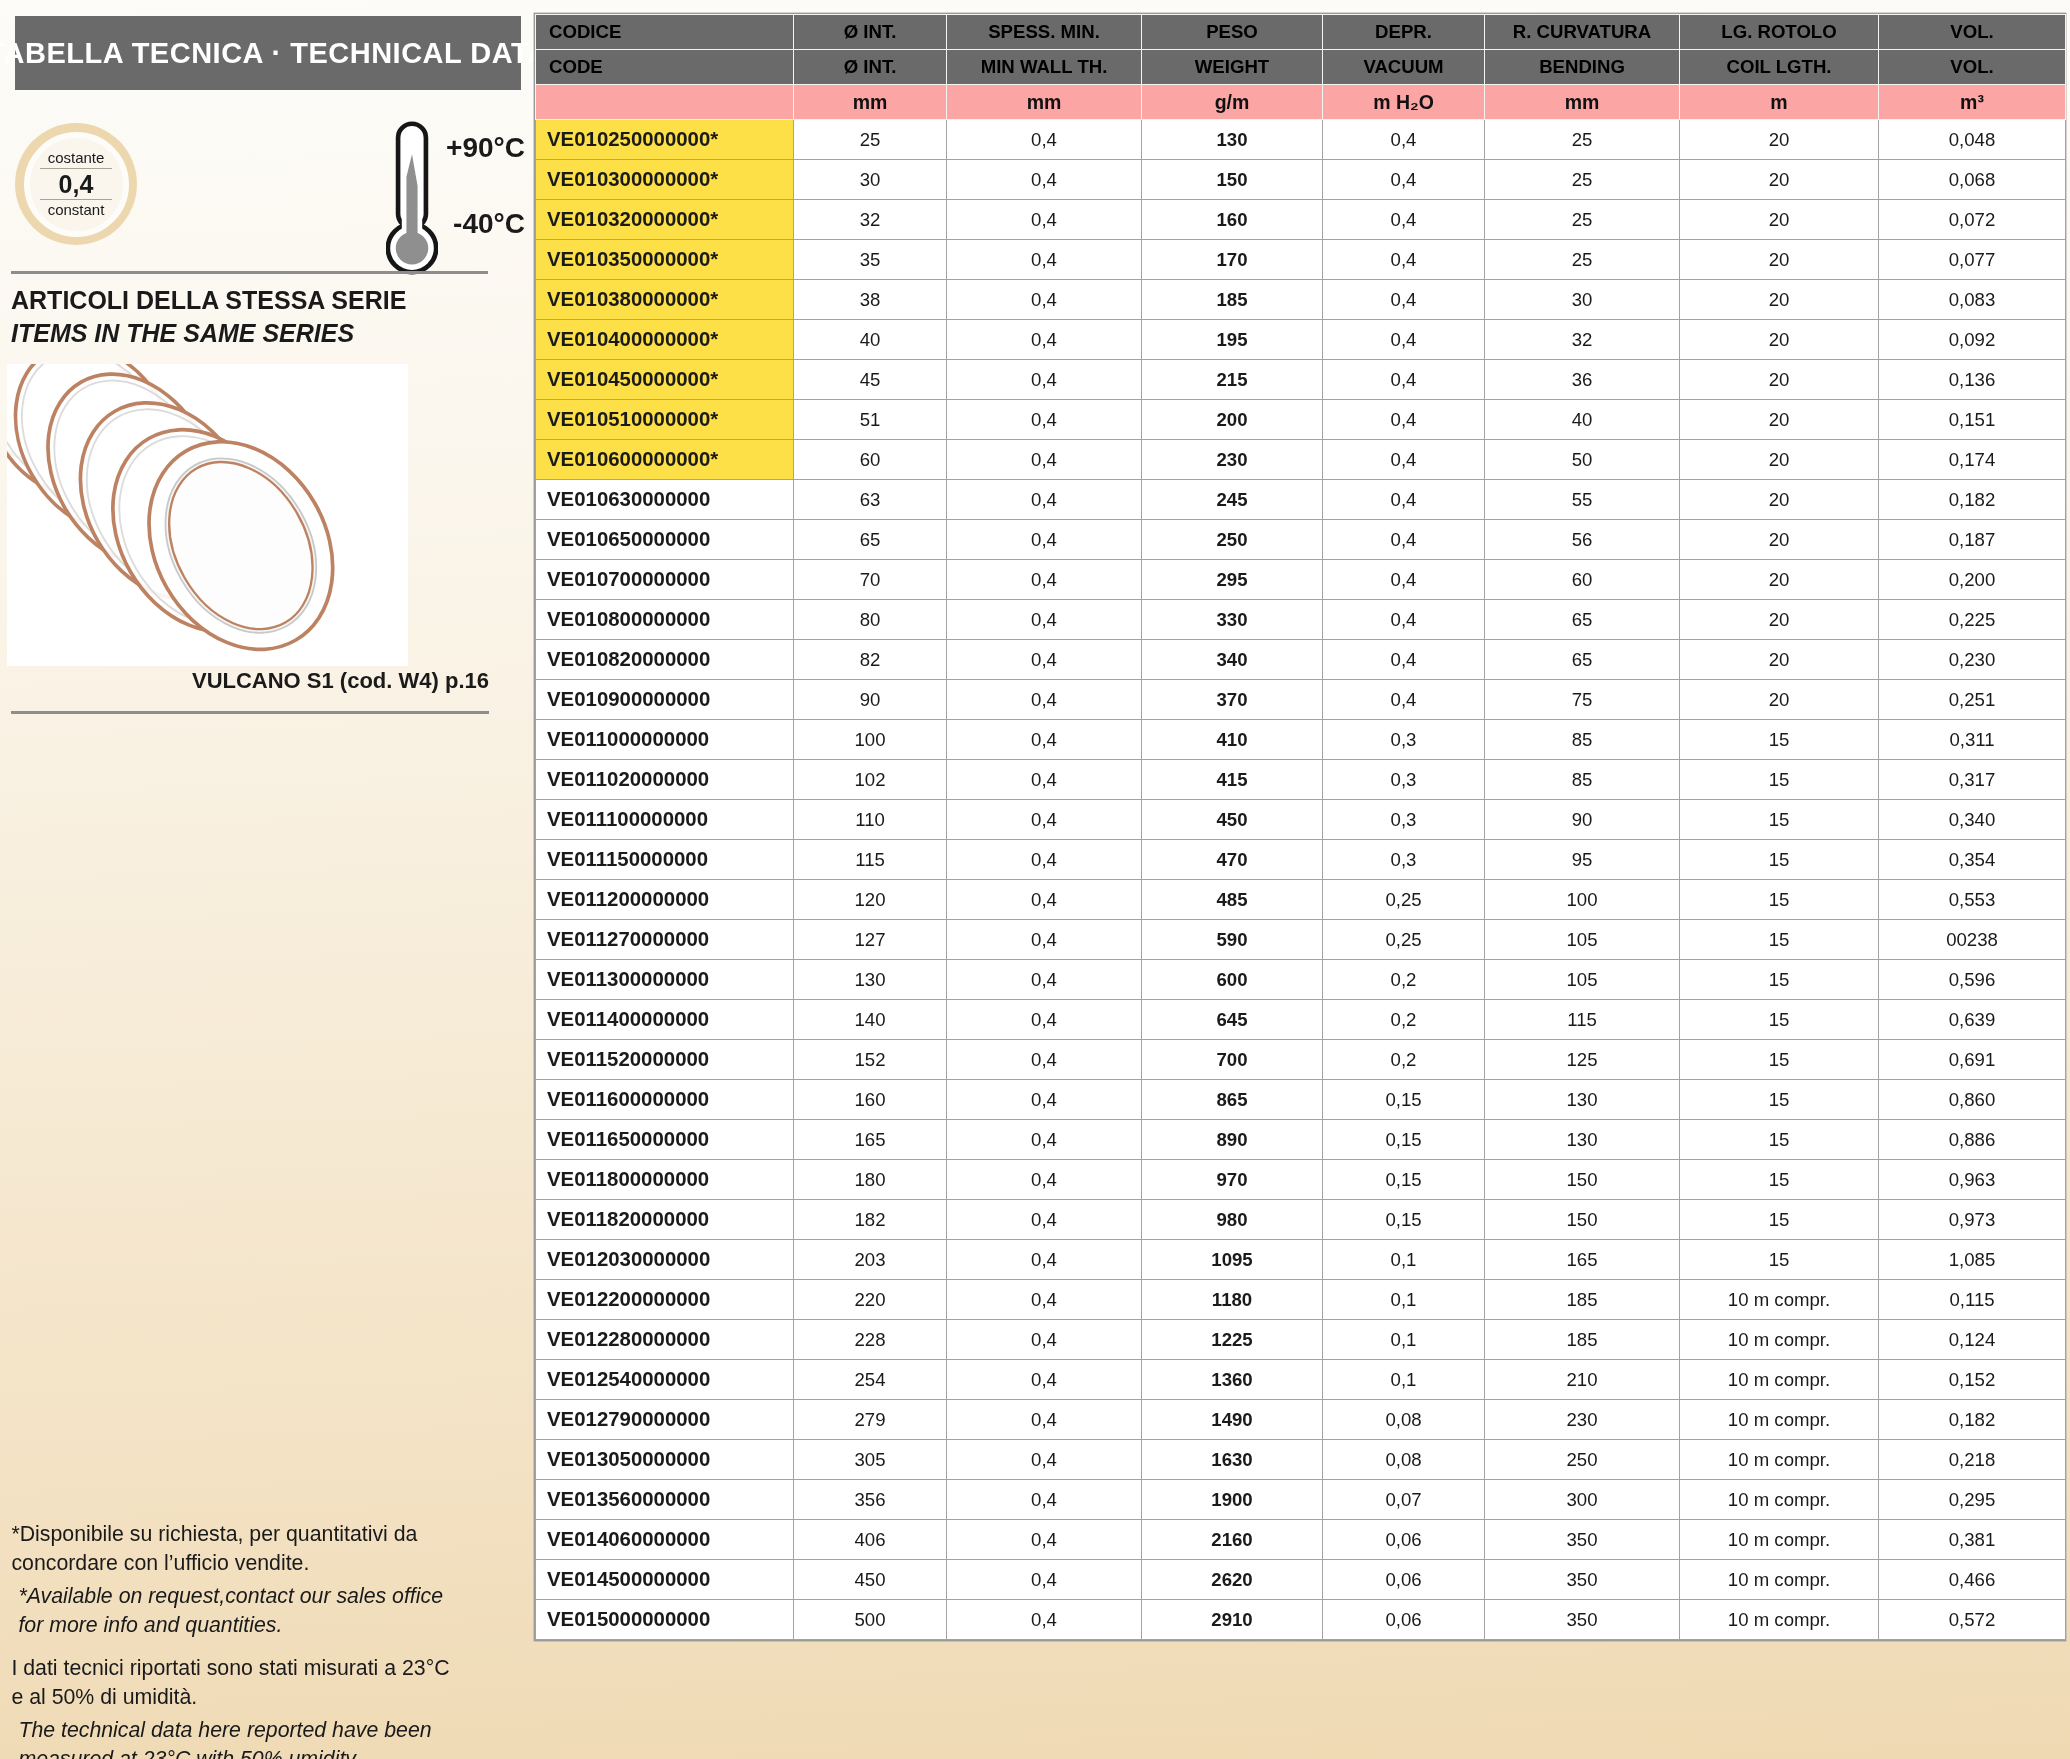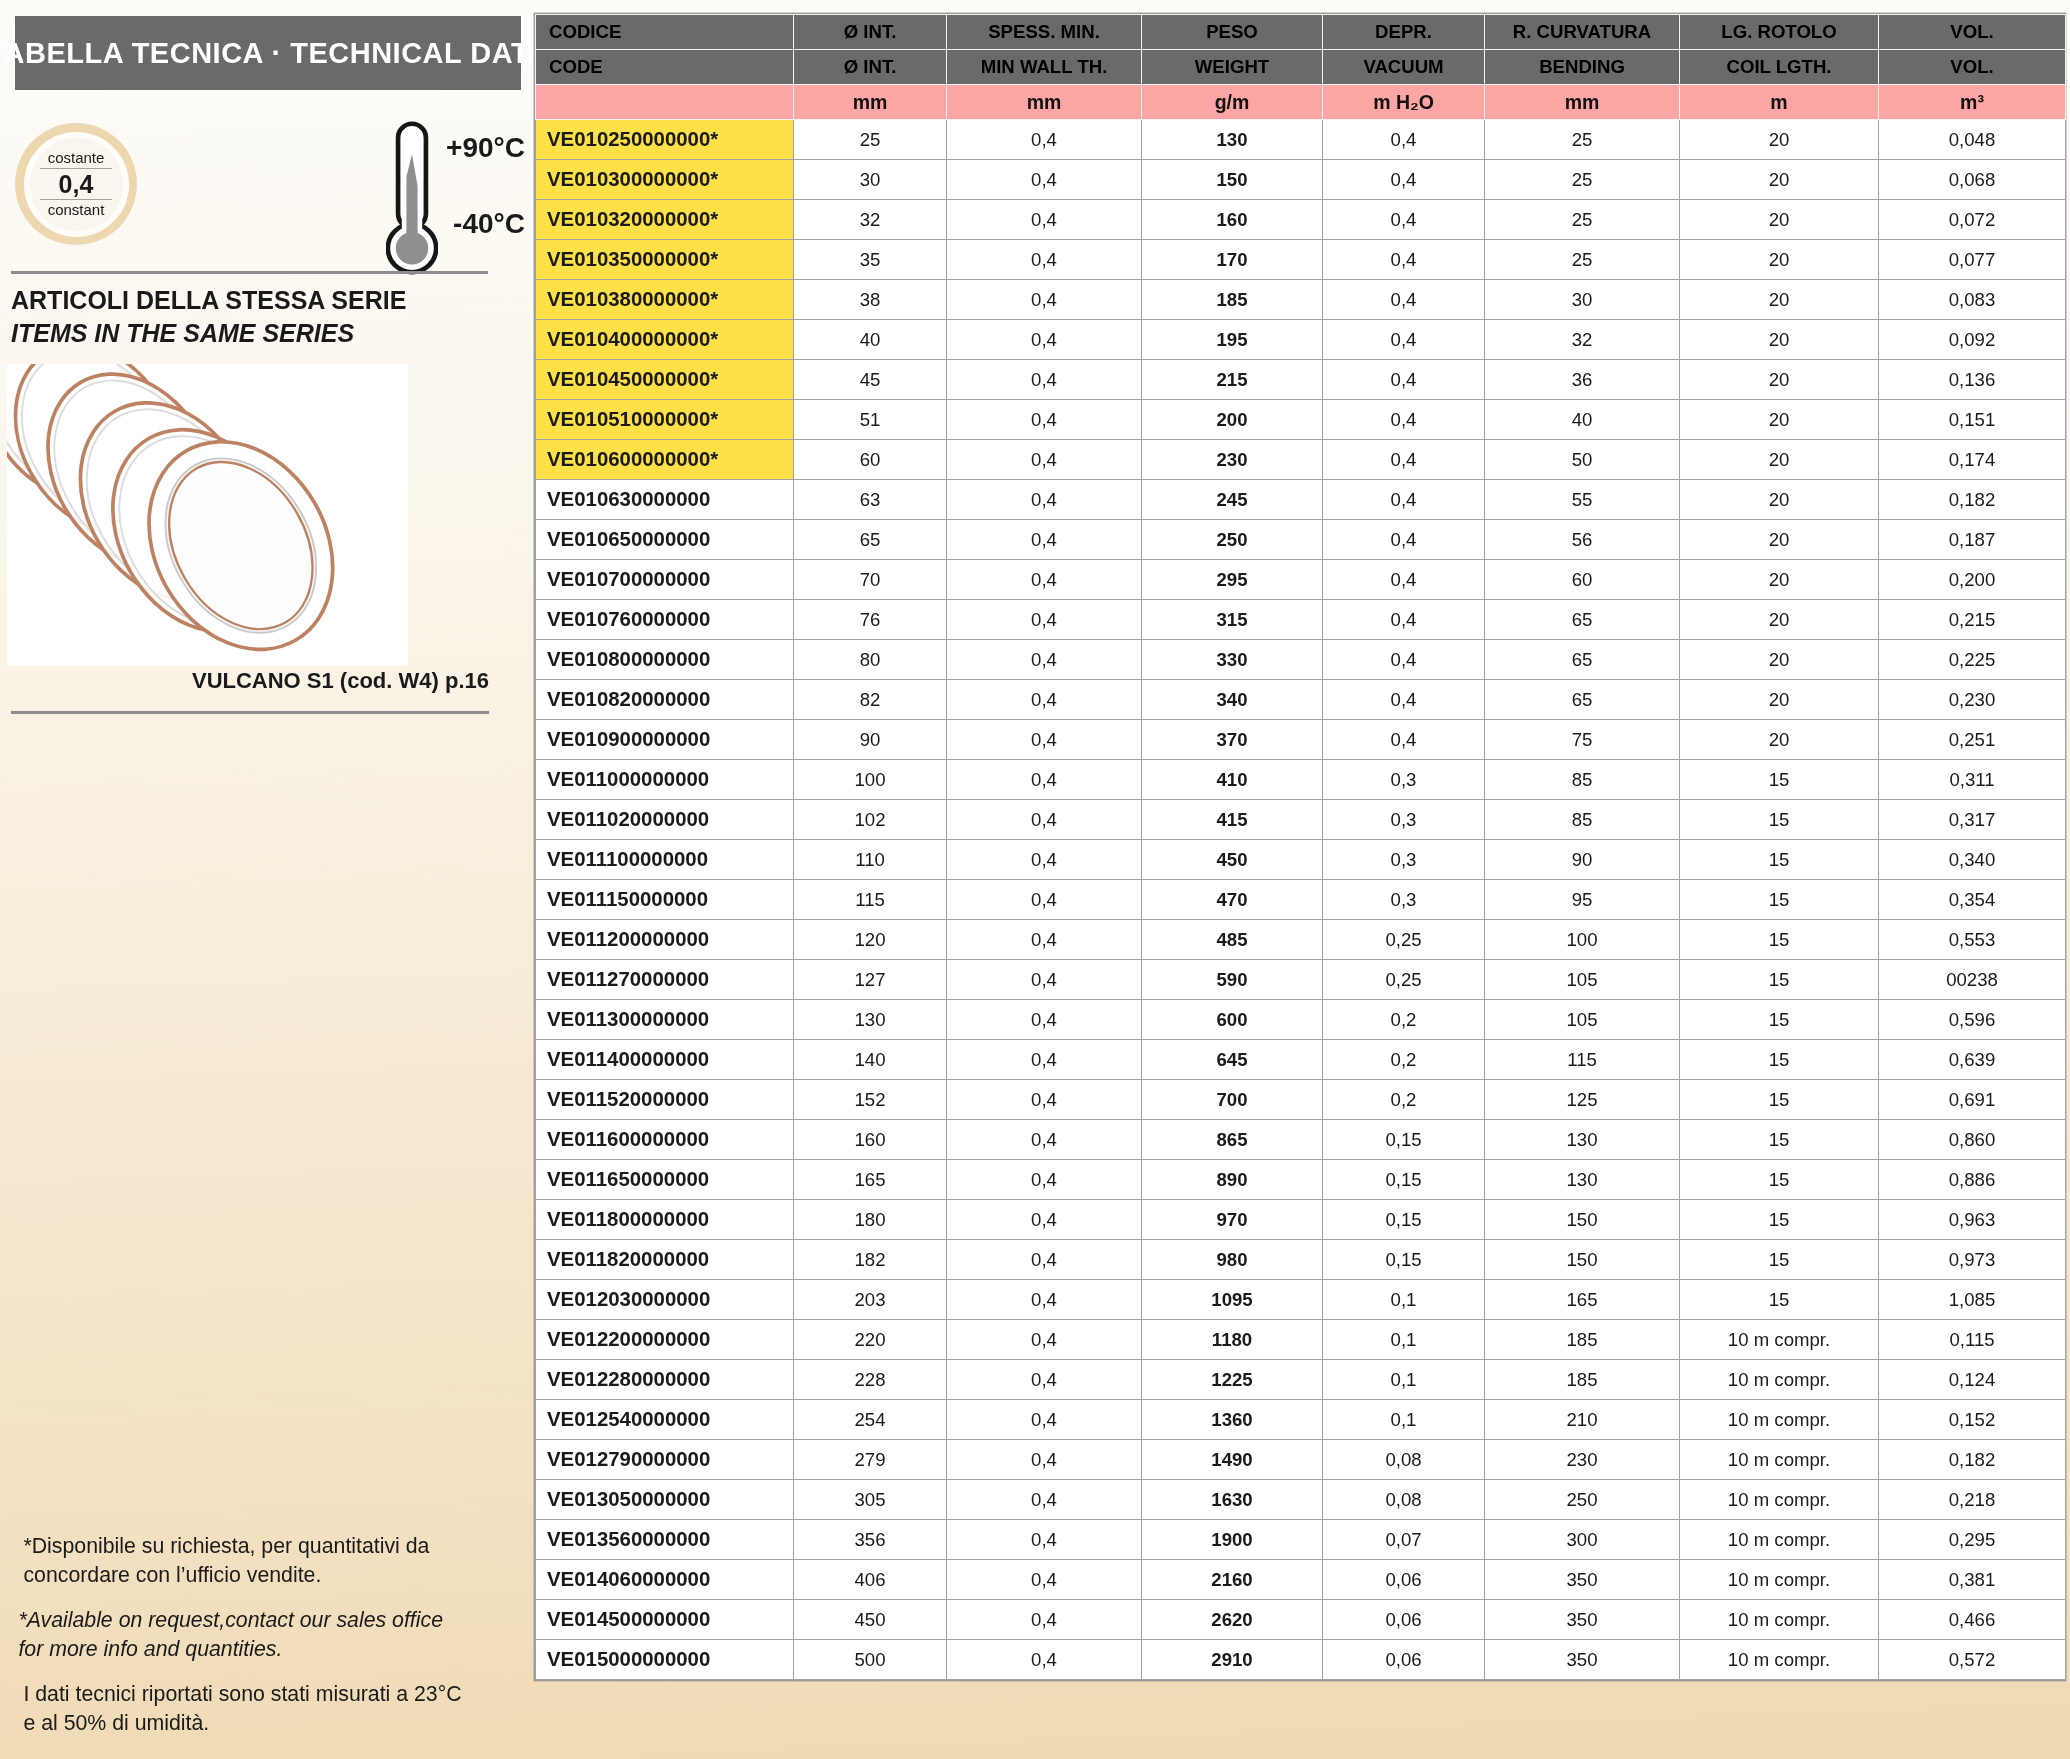--- a/index.html
+++ b/index.html
@@ -32,21 +32,21 @@
   .temp-max{top:132px;}
   .temp-min{top:208px;}
   .divider{position:absolute;height:2.8px;background:#8d8d8d;}
   .divider-1{left:11px;top:271px;width:477px;}
   .divider-2{left:11px;top:711px;width:478px;}
   .series-headings{position:absolute;left:11px;top:284px;font-size:25px;font-weight:bold;line-height:33px;}
   .series-en{font-style:italic;}
   .photo{position:absolute;left:7.4px;top:364px;width:401px;height:302px;background:#ffffff;overflow:hidden;}
   .caption{position:absolute;left:11px;top:668px;width:478px;text-align:right;font-size:22px;font-weight:bold;}
   .footnotes{position:absolute;left:7.4px;top:1516px;width:515px;font-size:21.3px;line-height:29px;}
-  .footnotes p{margin:16px;white-space:pre-line;}
+  .footnotes p{margin:4px;white-space:pre-line;}
   .fn-italic{font-style:italic;margin-left:11px !important;}
   .fn-gap{margin-top:14px !important;}
   
   .table-wrap{position:absolute;left:535px;top:14px;width:1530px;box-shadow:0 0 0 1.4px #9a9a9a;}
   table{border-collapse:collapse;table-layout:fixed;width:1530px;}
   th,td{overflow:hidden;white-space:nowrap;}
   .hrow th{
     height:34px;background:#6a6a6a;color:#000000;font-size:18.6px;font-weight:bold;
     text-align:center;border:1.9px solid #f5f4f1;padding:0;
   }
@@ -301,30 +301,20 @@
           <td class="col-code">VE010700000000</td>
           <td class="col-diameter">70</td>
           <td class="col-min_wall">0,4</td>
           <td class="col-weight">295</td>
           <td class="col-vacuum">0,4</td>
           <td class="col-bending">60</td>
           <td class="col-coil_length">20</td>
           <td class="col-volume">0,200</td>
         </tr>
         <tr>
-          <td class="col-code">VE010760000000</td>
-          <td class="col-diameter">76</td>
-          <td class="col-min_wall">0,4</td>
-          <td class="col-weight">315</td>
-          <td class="col-vacuum">0,4</td>
-          <td class="col-bending">65</td>
-          <td class="col-coil_length">20</td>
-          <td class="col-volume">0,215</td>
-        </tr>
-        <tr>
           <td class="col-code">VE010800000000</td>
           <td class="col-diameter">80</td>
           <td class="col-min_wall">0,4</td>
           <td class="col-weight">330</td>
           <td class="col-vacuum">0,4</td>
           <td class="col-bending">65</td>
           <td class="col-coil_length">20</td>
           <td class="col-volume">0,225</td>
         </tr>
         <tr>

